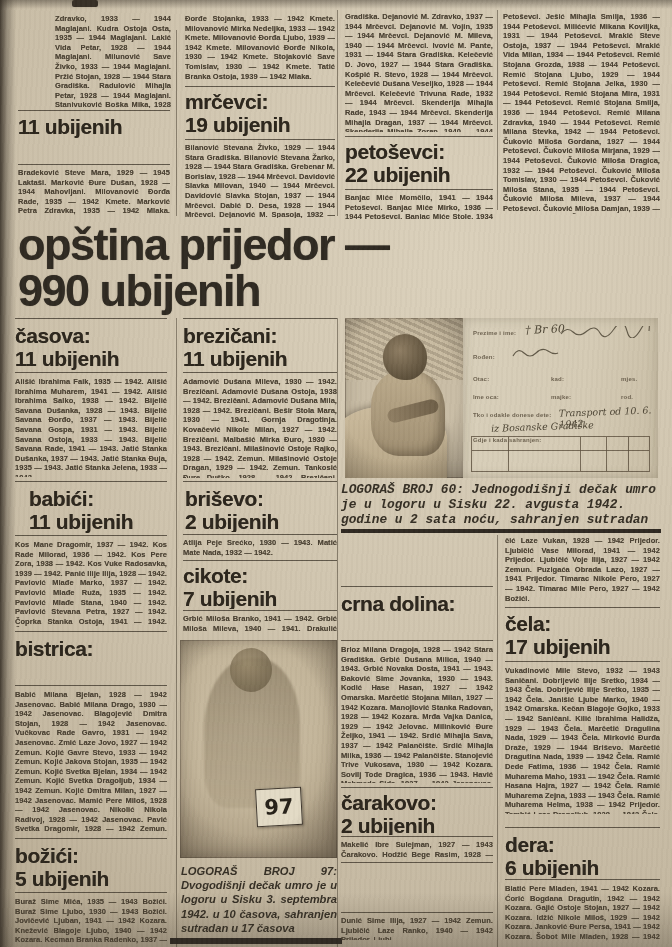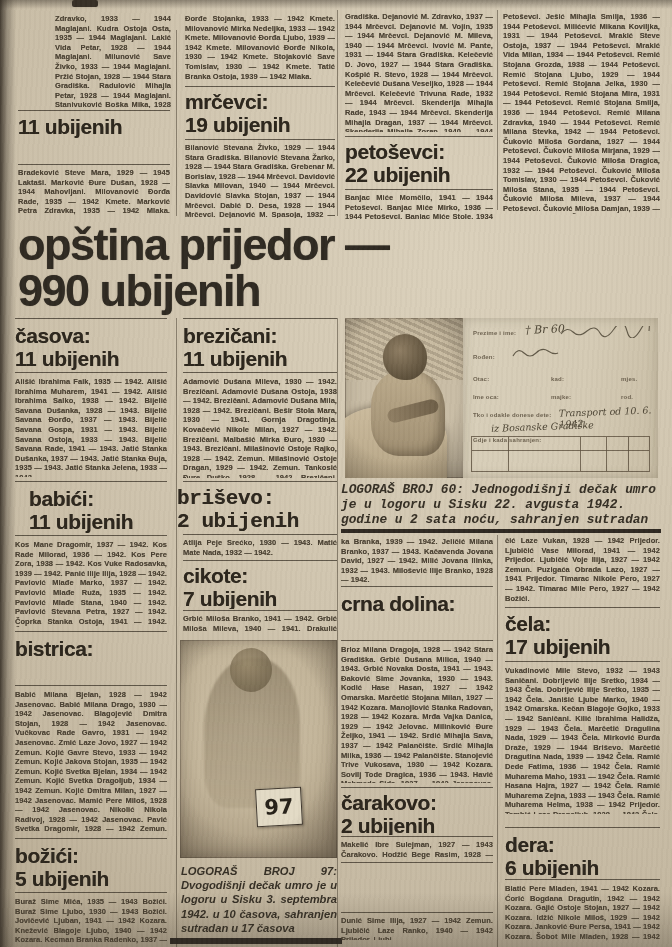--- a/index.html
+++ b/index.html
@@ -170,21 +170,21 @@
   <div class="blk" style="left:183px;top:325px;width:154px;height:46px;">
     <div class="sec-title">brezičani:</div>
     <div class="sec-count">11 ubijenih</div>
   </div>
   <div class="rule" style="left:183px;top:372px;width:154px;"></div>
   <div class="blk" style="left:183px;top:377px;width:154px;height:101px;">
     <p class="p">Adamović Dušana Mileva, 1930 — 1942. Brezičani. Adamović Dušana Ostoja, 1938 — 1942. Brezičani. Adamović Dušana Mila, 1928 — 1942. Brezičani. Bešir Stola Mara, 1930 — 1941. Gornja Dragotinja. Kovačević Nikole Milan, 1927 — 1942. Brezičani. Malbašić Mirka Đuro, 1930 — 1943. Brezičani. Milašinović Ostoje Rajko, 1928 — 1942. Zemun. Milašinović Ostoje Dragan, 1929 — 1942. Zemun. Tankosić Đure Duško, 1928 — 1942. Brezičani. Tankosić Tome Mile, 1930 — 1942. Brezičani. Tankosić Nikole Đuro, 1933 — 1942. Brezičani</p>
   </div>
 
   <div class="rule" style="left:183px;top:481px;width:154px;"></div>
-  <div class="blk" style="left:177px;top:488px;width:154px;height:44px;font-family:Liberation Mono, monospace;">
+  <div class="blk" style="left:185px;top:488px;width:154px;height:44px;">
     <div class="sec-title">briševo:</div>
     <div class="sec-count">2 ubijenih</div>
   </div>
   <div class="rule" style="left:183px;top:534px;width:154px;"></div>
   <div class="blk" style="left:183px;top:538px;width:154px;height:20px;">
     <p class="p">Atlija Peje Srećko, 1930 — 1943. Matić Mate Nada, 1932 — 1942.</p>
   </div>
 
   <div class="rule" style="left:183px;top:560px;width:154px;"></div>
   <div class="blk" style="left:183px;top:565px;width:154px;height:44px;">
@@ -245,23 +245,20 @@
           <i style="left:156px;"></i>
           <b></b>
       </div>
     </div>
   </div>
   <div class="blk" style="left:341px;top:482px;width:320px;height:45px;font-family:Liberation Mono, monospace;">
     <p class="caption">LOGORAŠ BROJ 60: Jednogodišnji dečak umro je u logoru u Sisku 22. avgusta 1942. godine u 2 sata noću, sahranjen sutradan u 17 časova</p>
   </div>
   <div class="thick" style="left:341px;top:529px;width:320px;height:4px;"></div>
 
-  <div class="blk" style="left:341px;top:537px;width:152px;height:62px;">
-    <p class="p">ka Branka, 1939 — 1942. Jeličić Milana Branko, 1937 — 1943. Kačavenda Jovana David, 1927 — 1942. Milić Jovana Ilinka, 1932 — 1943. Milošević Ilije Branko, 1928 — 1942.</p>
-  </div>
   <div class="blk" style="left:505px;top:536px;width:155px;height:66px;">
     <p class="p">čić Laze Vukan, 1928 — 1942 Prijedor. Ljubičić Vase Milorad, 1941 — 1942 Prijedor. Ljubičić Voje Ilija, 1927 — 1942 Zemun. Puzigaća Obrada Lazo, 1927 — 1941 Prijedor. Timarac Nikole Pero, 1927 — 1942. Timarac Mile Pero, 1927 — 1942 Božići.</p>
   </div>
 
   <div class="rule" style="left:341px;top:586px;width:152px;"></div>
   <div class="blk" style="left:341px;top:593px;width:152px;height:46px;">
     <div class="sec-title">crna dolina:</div>
   </div>
   <div class="rule" style="left:341px;top:640px;width:152px;"></div>
   <div class="blk" style="left:341px;top:645px;width:152px;height:138px;">

